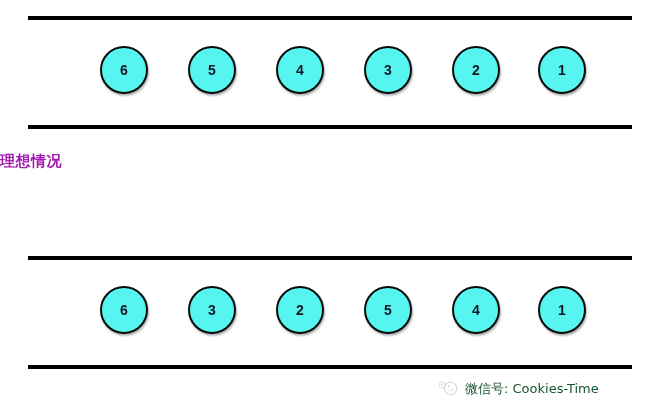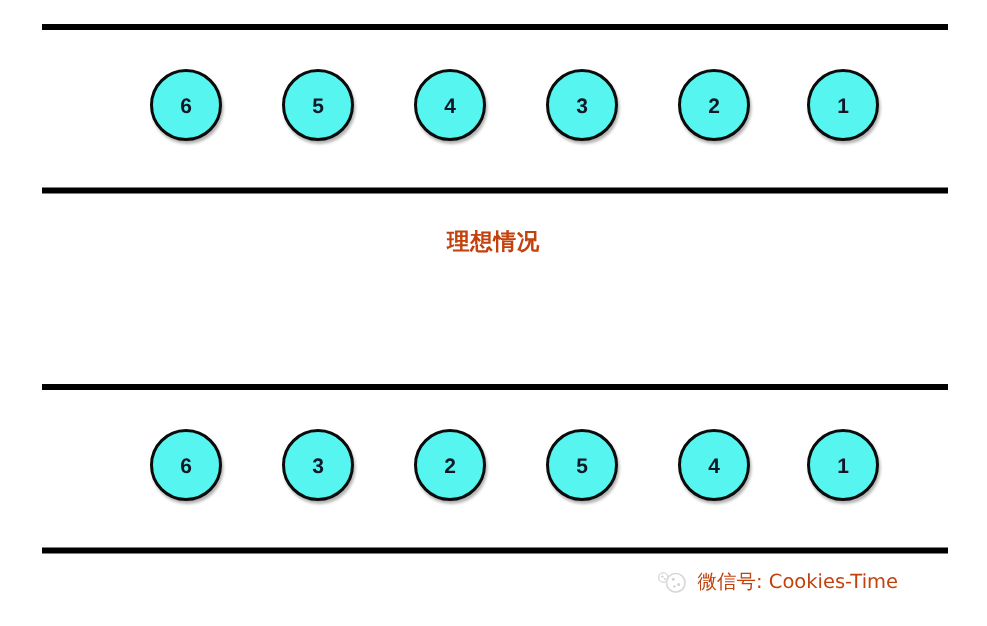--- a/index.html
+++ b/index.html
@@ -87,25 +87,24 @@
   .slot-1 { left: 160px; }
   .slot-2 { left: 248px; }
   .slot-3 { left: 336px; }
   .slot-4 { left: 424px; }
   .slot-5 { left: 510px; }
 
   .caption {
     position: absolute;
     left: 0;
     width: 658px;
-    text-align: center;
     font-family: "DejaVu Sans", "Liberation Sans", sans-serif;
     font-size: 15px;
     font-weight: bold;
-    color: #c2410c;
+    color: #a21caf;
     letter-spacing: 0.5px;
   }
   .caption.ideal-caption  { top: 152px; }
 
   
   .watermark {
     position: absolute;
     left: 437px;
     top: 379px;
     display: flex;
@@ -114,21 +113,21 @@
     opacity: 1;
   }
   .watermark-icon {
     width: 22px;
     height: 18px;
     flex: 0 0 auto;
   }
   .watermark-text {
     font-family: "DejaVu Sans", "Liberation Sans", sans-serif;
     font-size: 13px;
-    color: #c2410c;
+    color: #14532d;
     white-space: nowrap;
     line-height: 1;
   }
 </style>
 </head>
 <body>
 
 <div class="diagram">
 
   <div class="lane-group ideal">

